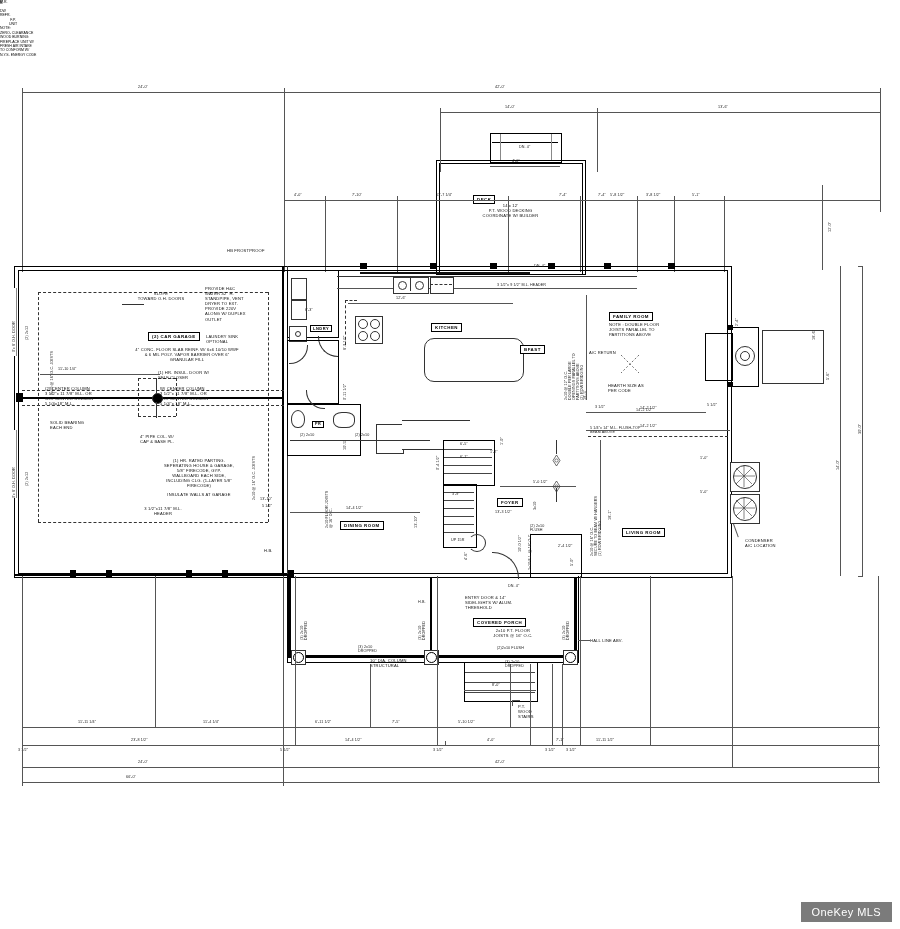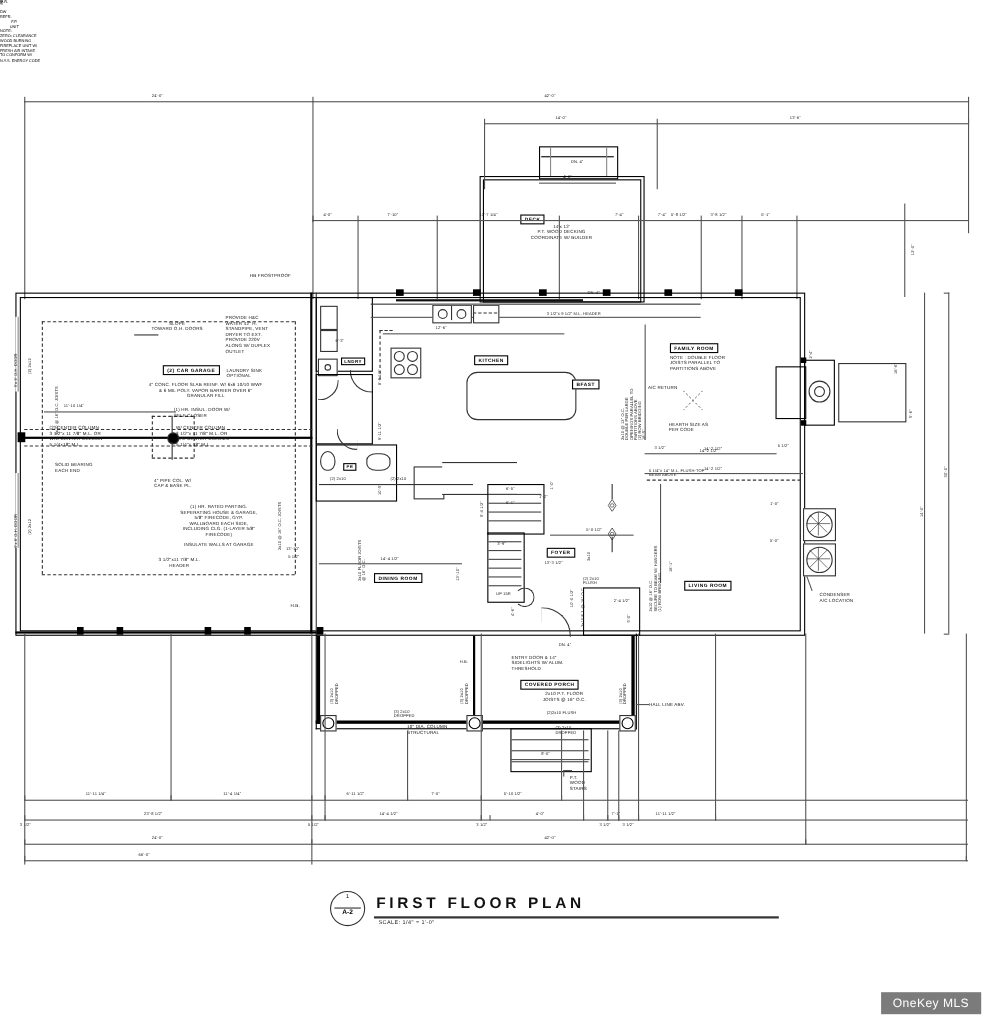--- a/index.html
+++ b/index.html
@@ -553,26 +553,16 @@
   <div class="dimv" style="left:437px;top:576px;height:170px;"></div>
   <div class="dimv" style="left:510px;top:664px;height:64px;"></div>
   <div class="dimv" style="left:530px;top:664px;height:82px;"></div>
   <div class="dimv" style="left:552px;top:664px;height:82px;"></div>
   <div class="dimv" style="left:562px;top:664px;height:82px;"></div>
   <div class="dimv" style="left:580px;top:576px;height:170px;"></div>
   <div class="dimv" style="left:650px;top:576px;height:170px;"></div>
   <div class="dimv" style="left:732px;top:576px;height:192px;"></div>
   <div class="dimv" style="left:878px;top:576px;height:206px;"></div>
 
-  <div id="titleblock">
-    <div class="tb-circ">
-      <div class="num">1</div>
-      <div class="bar"></div>
-      <div class="sheet">A-2</div>
-    </div>
-    <div class="tb-title">FIRST FLOOR PLAN</div>
-    <div class="tb-rule"></div>
-    <div class="tb-scale">SCALE: 1/4" = 1'-0"</div>
-  </div>
 
   <div id="wm">OneKey MLS</div>
 
 </div>
 
 </body></html>

